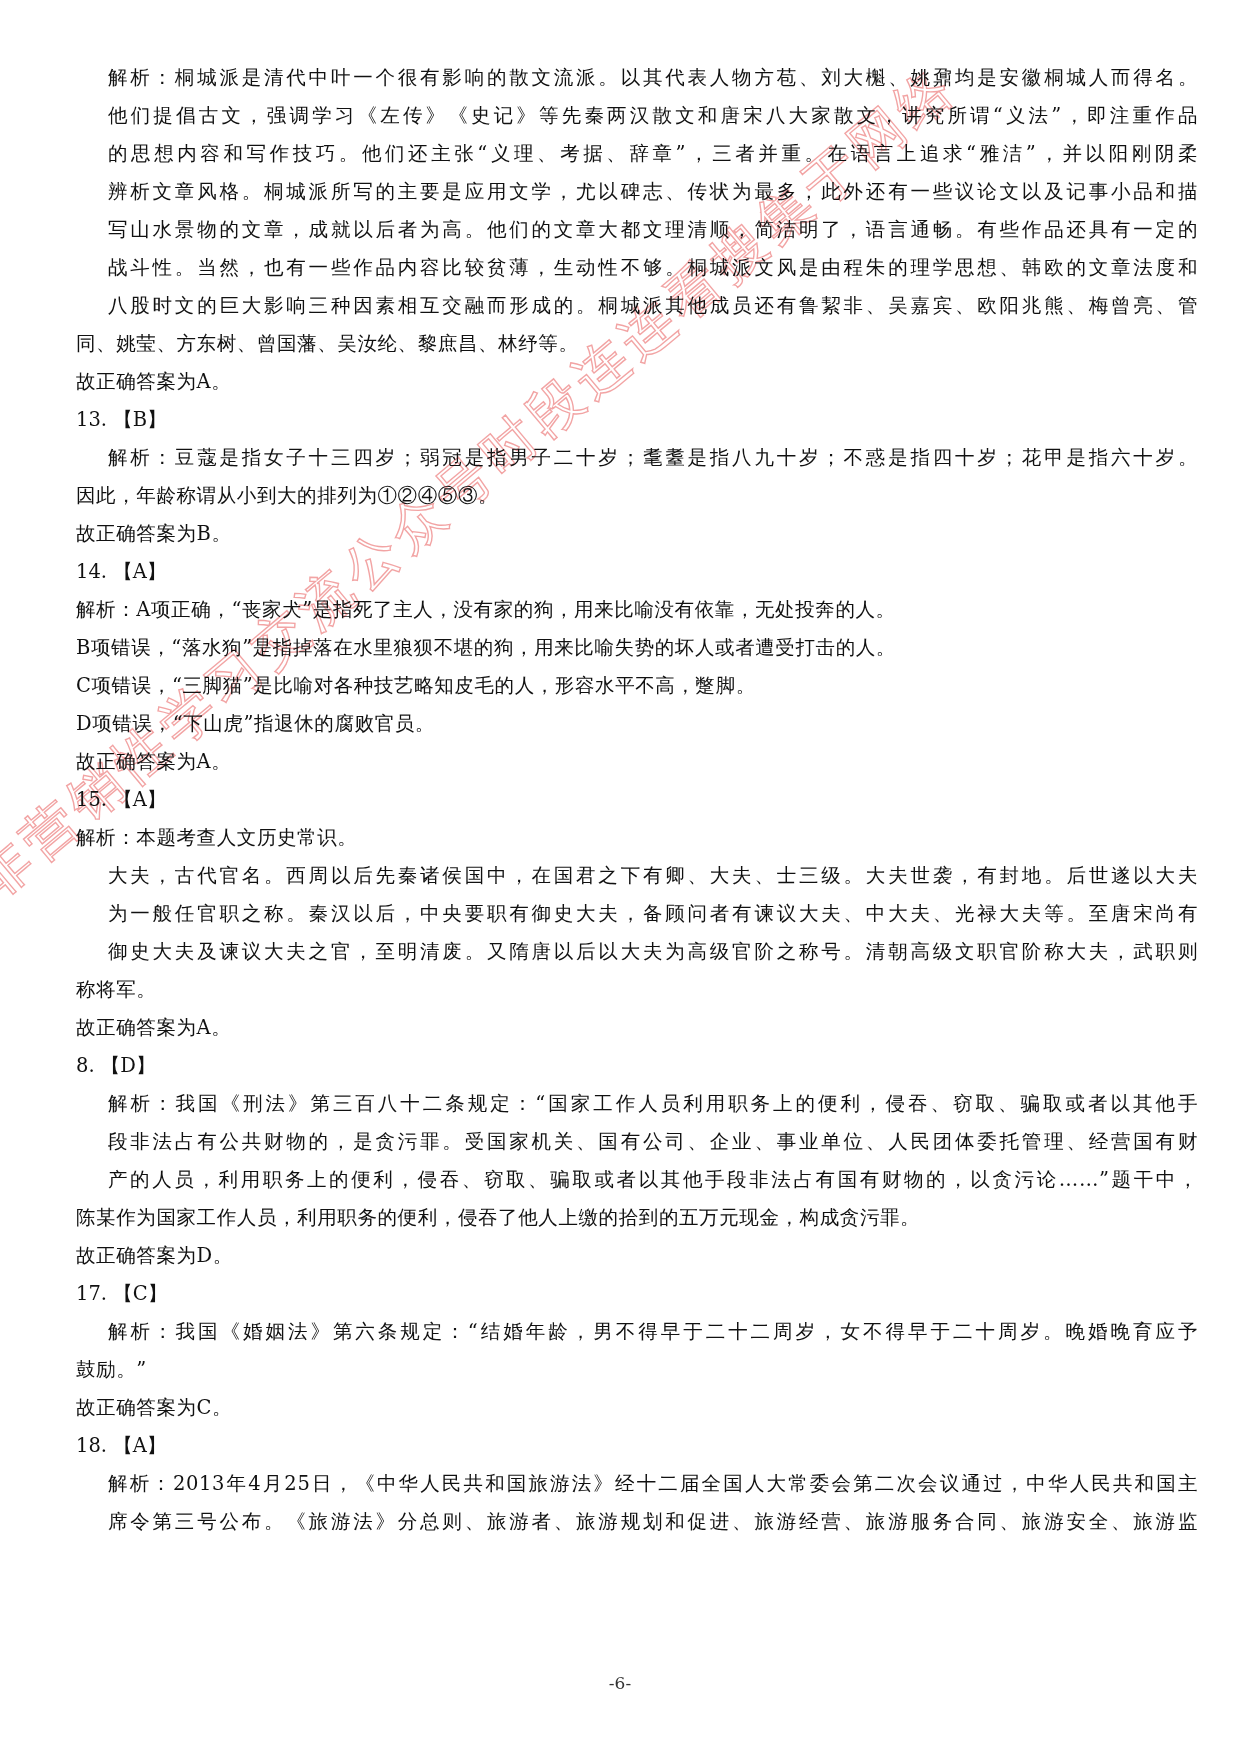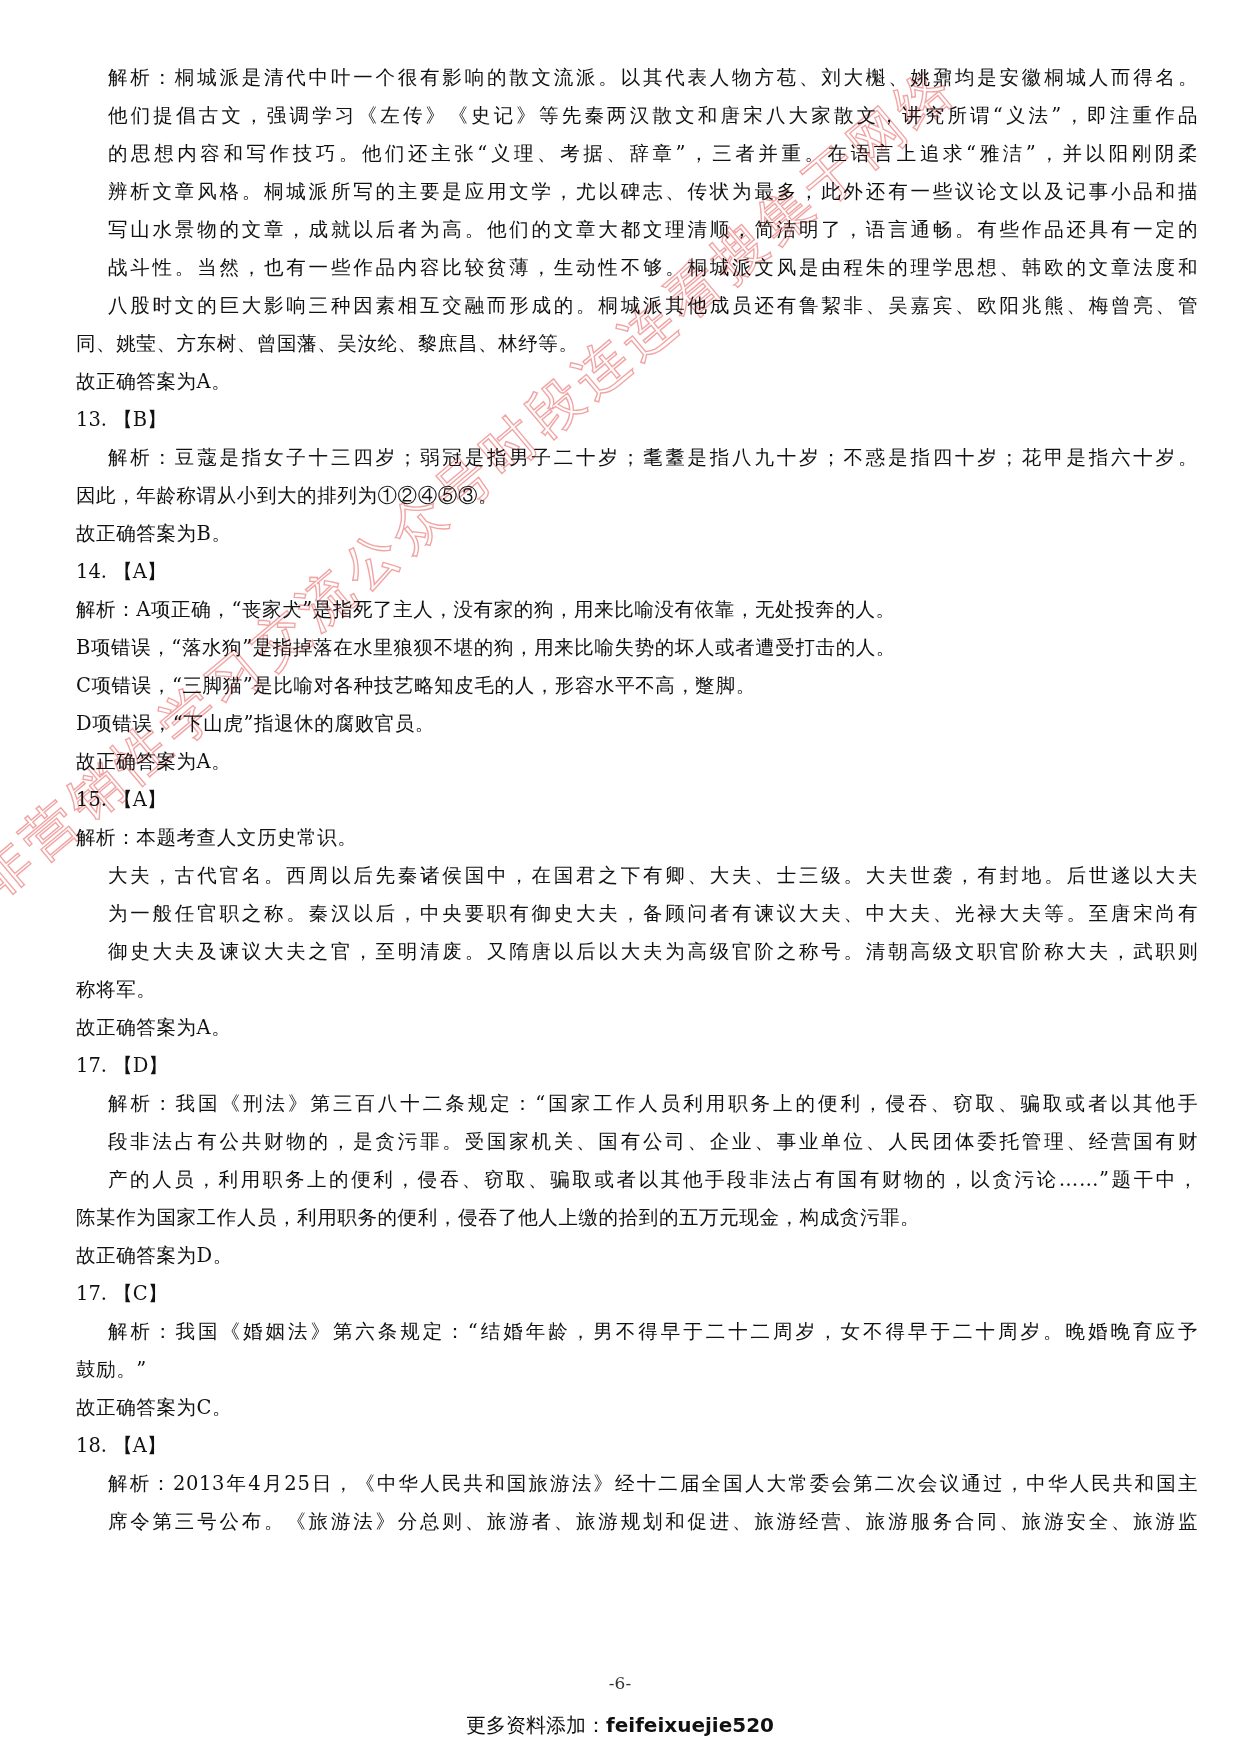--- a/index.html
+++ b/index.html
@@ -59,31 +59,28 @@
   <div class="line" style="top:674px">C项错误，“三脚猫”是比喻对各种技艺略知皮毛的人，形容水平不高，蹩脚。</div>
   <div class="line" style="top:712px">D项错误，“下山虎”指退休的腐败官员。</div>
   <div class="line" style="top:750px">故正确答案为A。</div>
   <div class="line qnum" style="top:788px">15. 【A】</div>
   <div class="line" style="top:826px">解析：本题考查人文历史常识。</div>
   <div class="line just" style="top:864px">大夫，古代官名。西周以后先秦诸侯国中，在国君之下有卿、大夫、士三级。大夫世袭，有封地。后世遂以大夫</div>
   <div class="line just" style="top:902px">为一般任官职之称。秦汉以后，中央要职有御史大夫，备顾问者有谏议大夫、中大夫、光禄大夫等。至唐宋尚有</div>
   <div class="line just" style="top:940px">御史大夫及谏议大夫之官，至明清废。又隋唐以后以大夫为高级官阶之称号。清朝高级文职官阶称大夫，武职则</div>
   <div class="line" style="top:978px">称将军。</div>
   <div class="line" style="top:1016px">故正确答案为A。</div>
-  <div class="line qnum" style="top:1054px">17. 【D】</div>
+  <div class="line qnum" style="top:1054px">8. 【D】</div>
   <div class="line just" style="top:1092px">解析：我国《刑法》第三百八十二条规定：“国家工作人员利用职务上的便利，侵吞、窃取、骗取或者以其他手</div>
   <div class="line just" style="top:1168px">产的人员，利用职务上的便利，侵吞、窃取、骗取或者以其他手段非法占有国有财物的，以贪污论……”题干中，</div>
   <div class="line just" style="top:1130px">段非法占有公共财物的，是贪污罪。受国家机关、国有公司、企业、事业单位、人民团体委托管理、经营国有财</div>
   <div class="line" style="top:1206px">陈某作为国家工作人员，利用职务的便利，侵吞了他人上缴的拾到的五万元现金，构成贪污罪。</div>
   <div class="line" style="top:1244px">故正确答案为D。</div>
   <div class="line qnum" style="top:1282px">17. 【C】</div>
   <div class="line just" style="top:1320px">解析：我国《婚姻法》第六条规定：“结婚年龄，男不得早于二十二周岁，女不得早于二十周岁。晚婚晚育应予</div>
   <div class="line" style="top:1358px">鼓励。”</div>
   <div class="line" style="top:1396px">故正确答案为C。</div>
   <div class="line qnum" style="top:1434px">18. 【A】</div>
   <div class="line just" style="top:1472px">解析：2013年4月25日，《中华人民共和国旅游法》经十二届全国人大常委会第二次会议通过，中华人民共和国主</div>
   <div class="line just" style="top:1510px">席令第三号公布。《旅游法》分总则、旅游者、旅游规划和促进、旅游经营、旅游服务合同、旅游安全、旅游监</div>
 
   <div class="page-number">-6-</div>
-  <div class="footer">
-    <span>更多资料添加：</span><span class="handle">feifeixuejie520</span>
-  </div>
 </div>
 
 </body></html>

